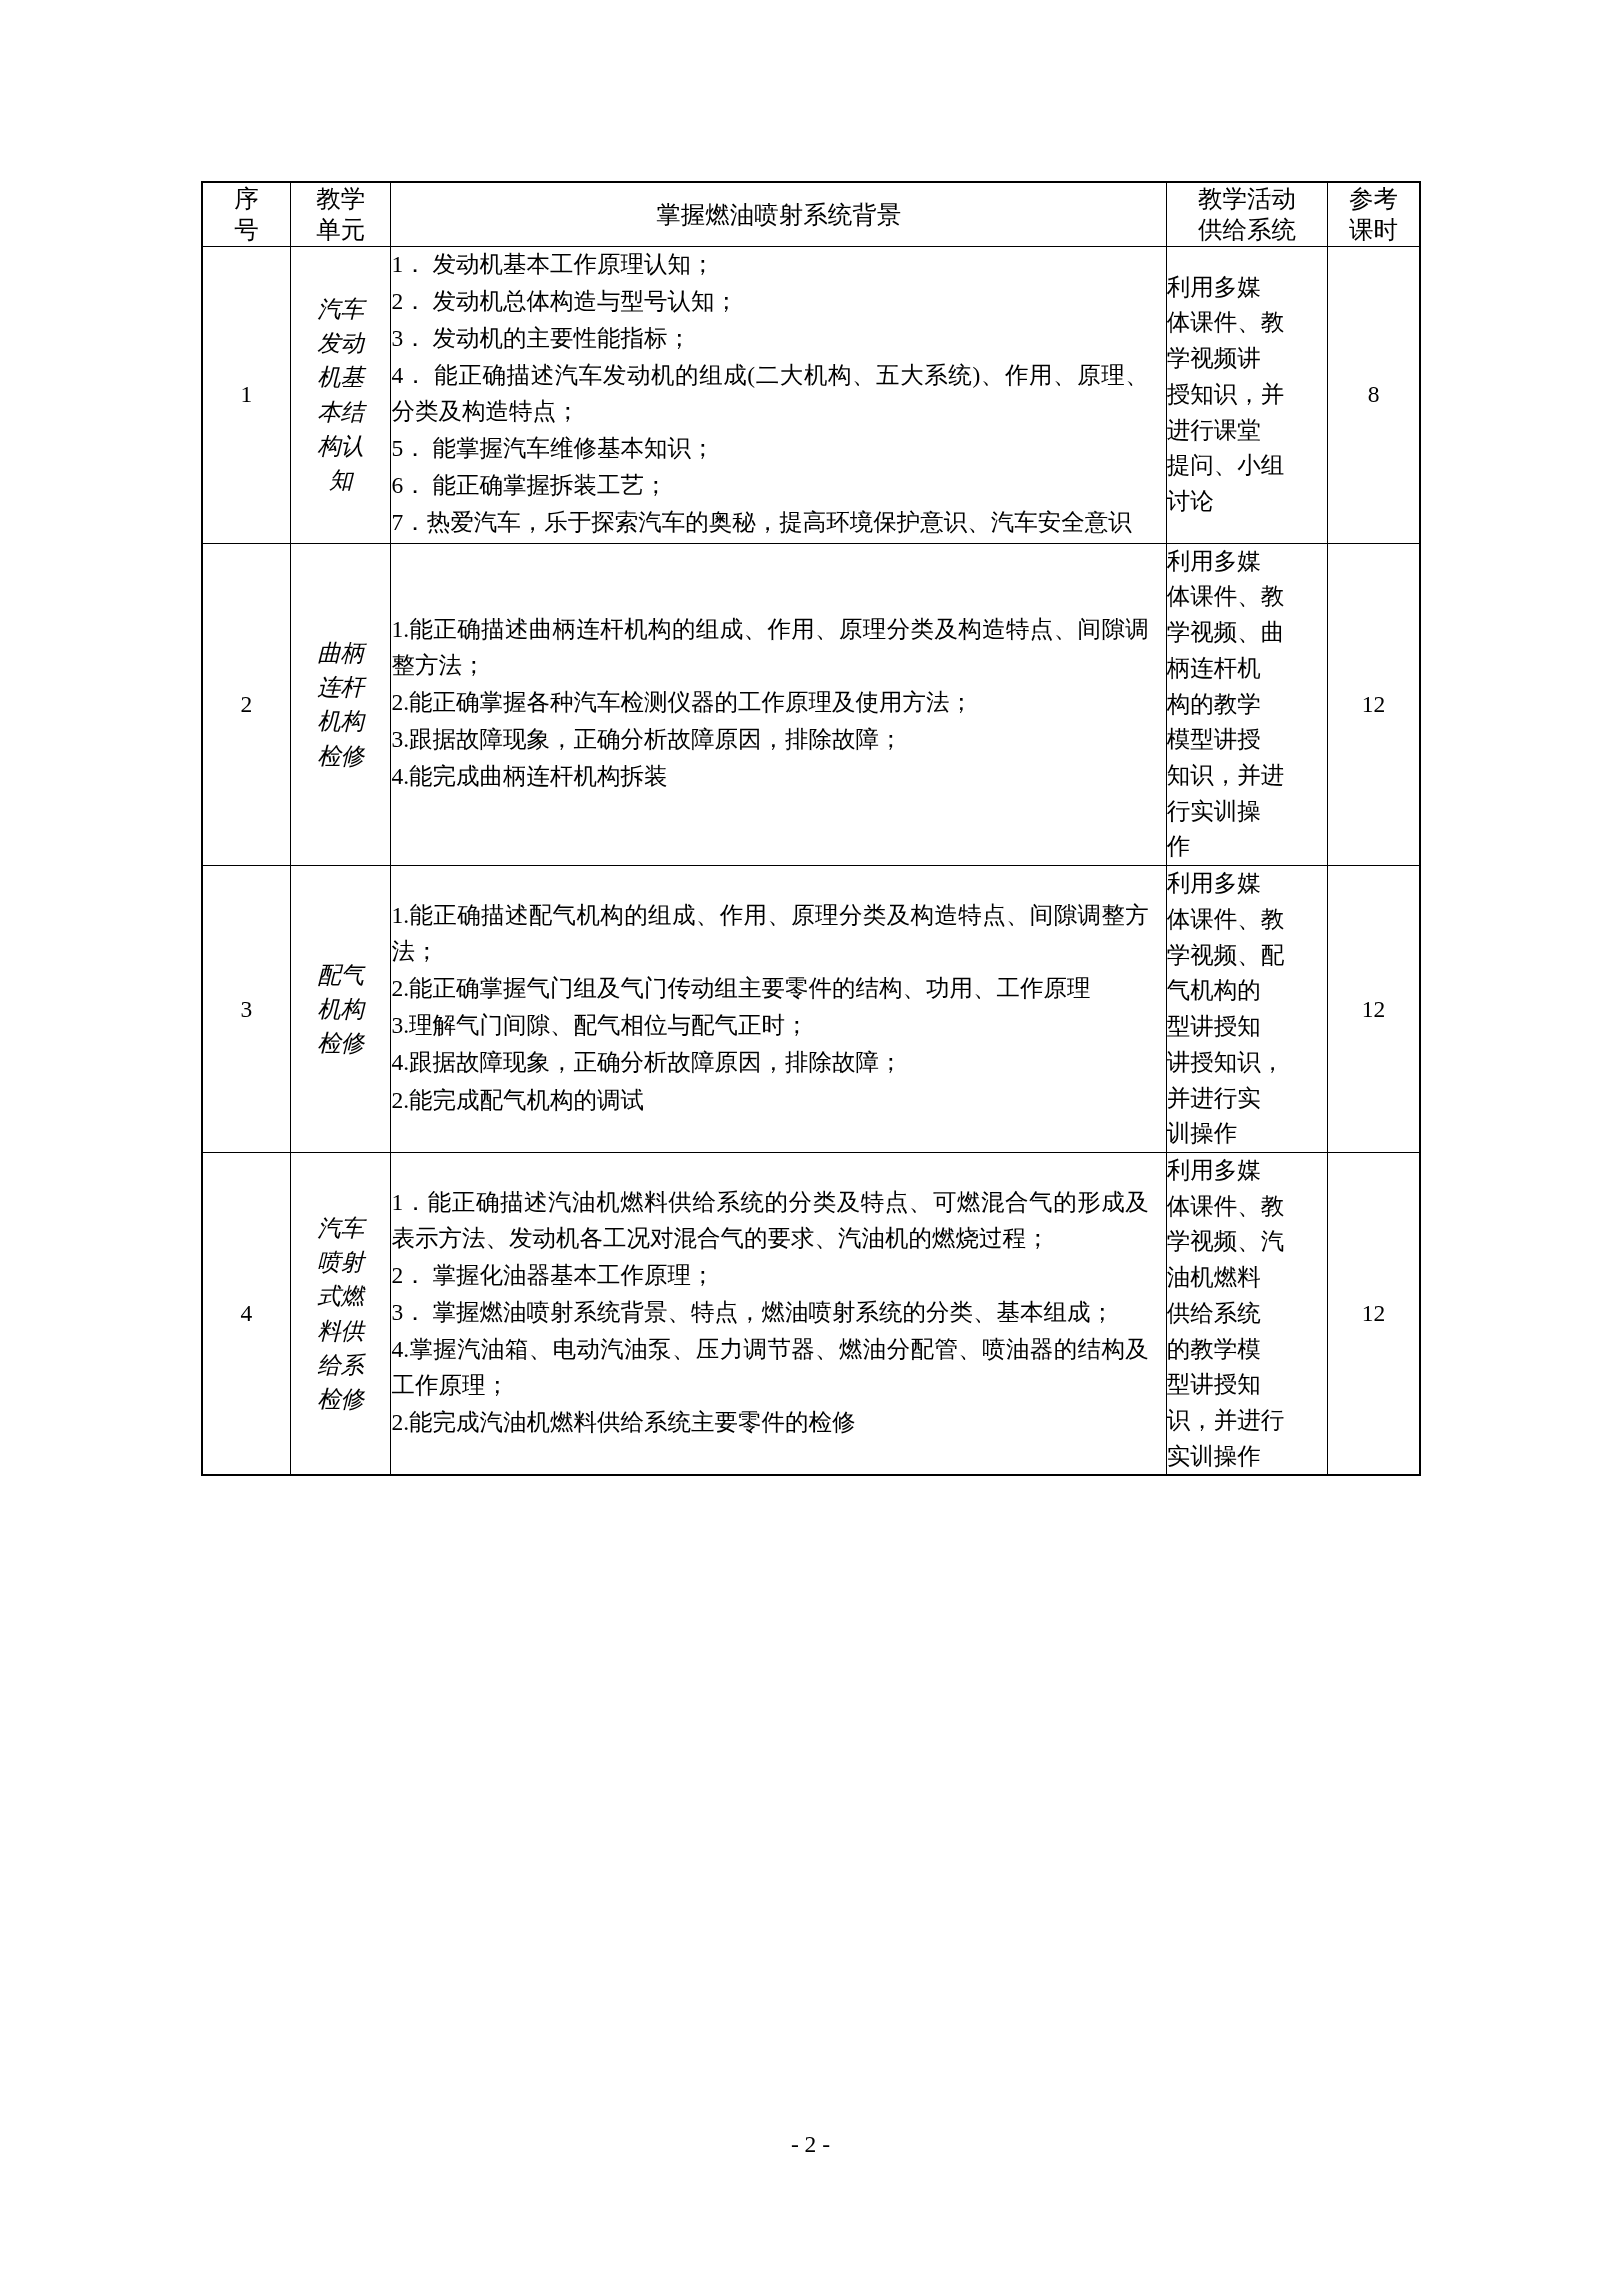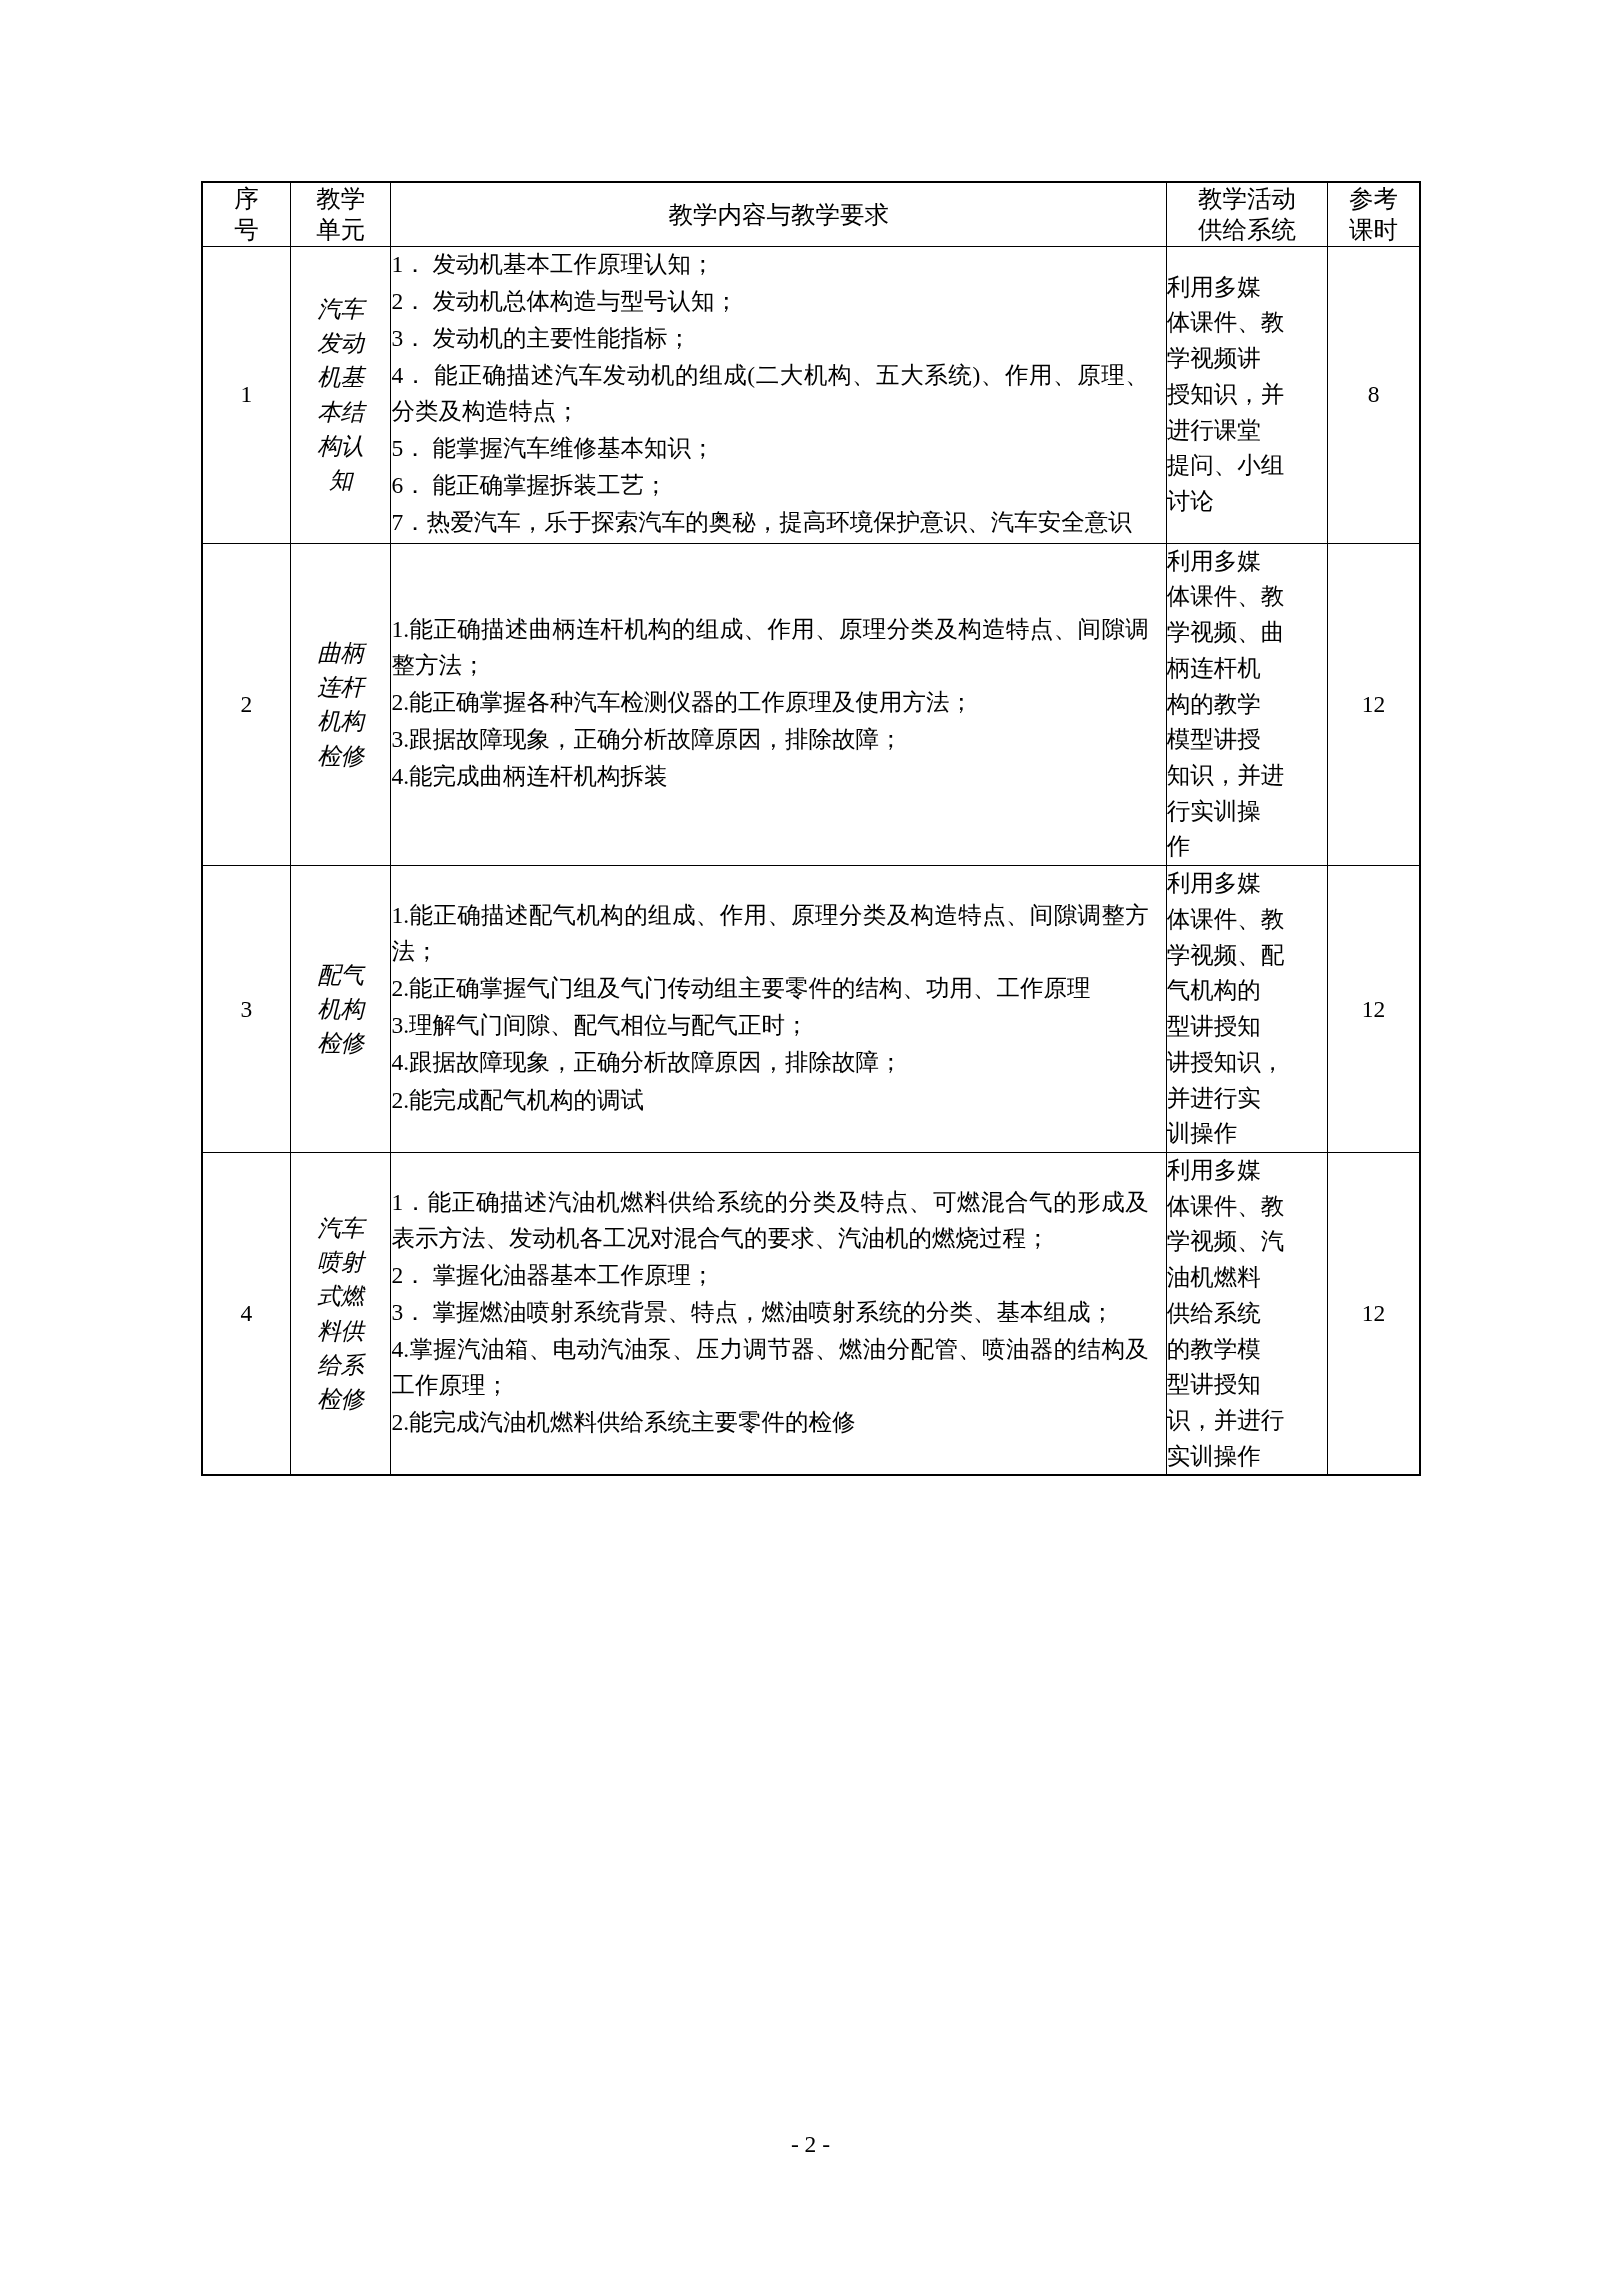--- a/index.html
+++ b/index.html
@@ -127,21 +127,21 @@
             <span>序</span>
             <span>号</span>
           </span>
         </td>
         <td>
           <span class="hdr-stack">
             <span>教学</span>
             <span>单元</span>
           </span>
         </td>
-        <td>教学内容与教学要求</td>
+        <td>掌握燃油喷射系统背景</td>
         <td>
           <span class="hdr-stack">
             <span>教学活动</span>
             <span>供给系统</span>
           </span>
         </td>
         <td>
           <span class="hdr-stack">
             <span>参考</span>
             <span>课时</span>

